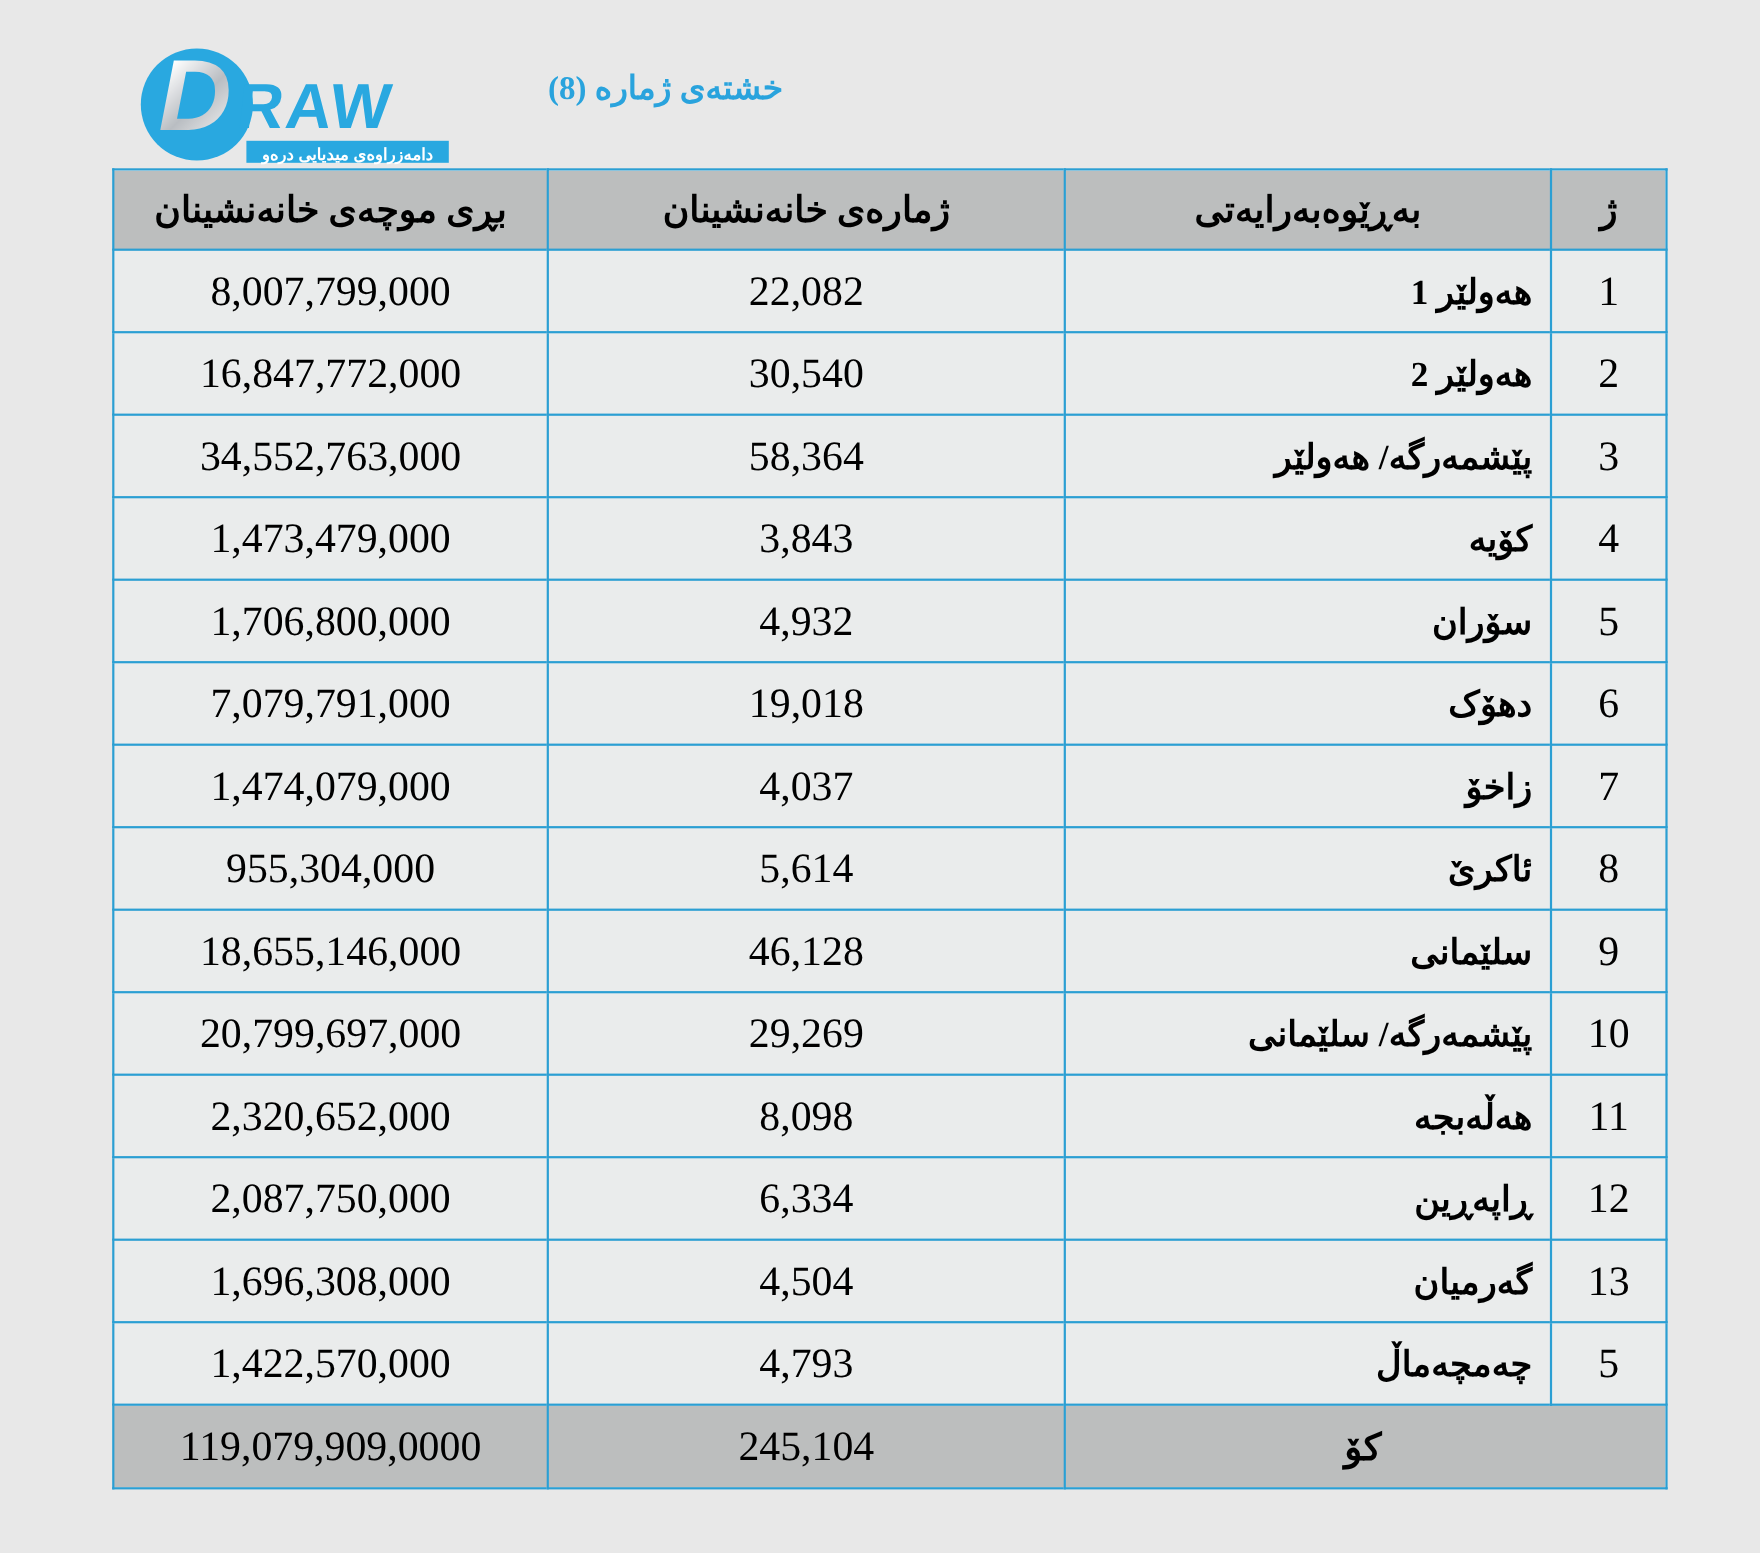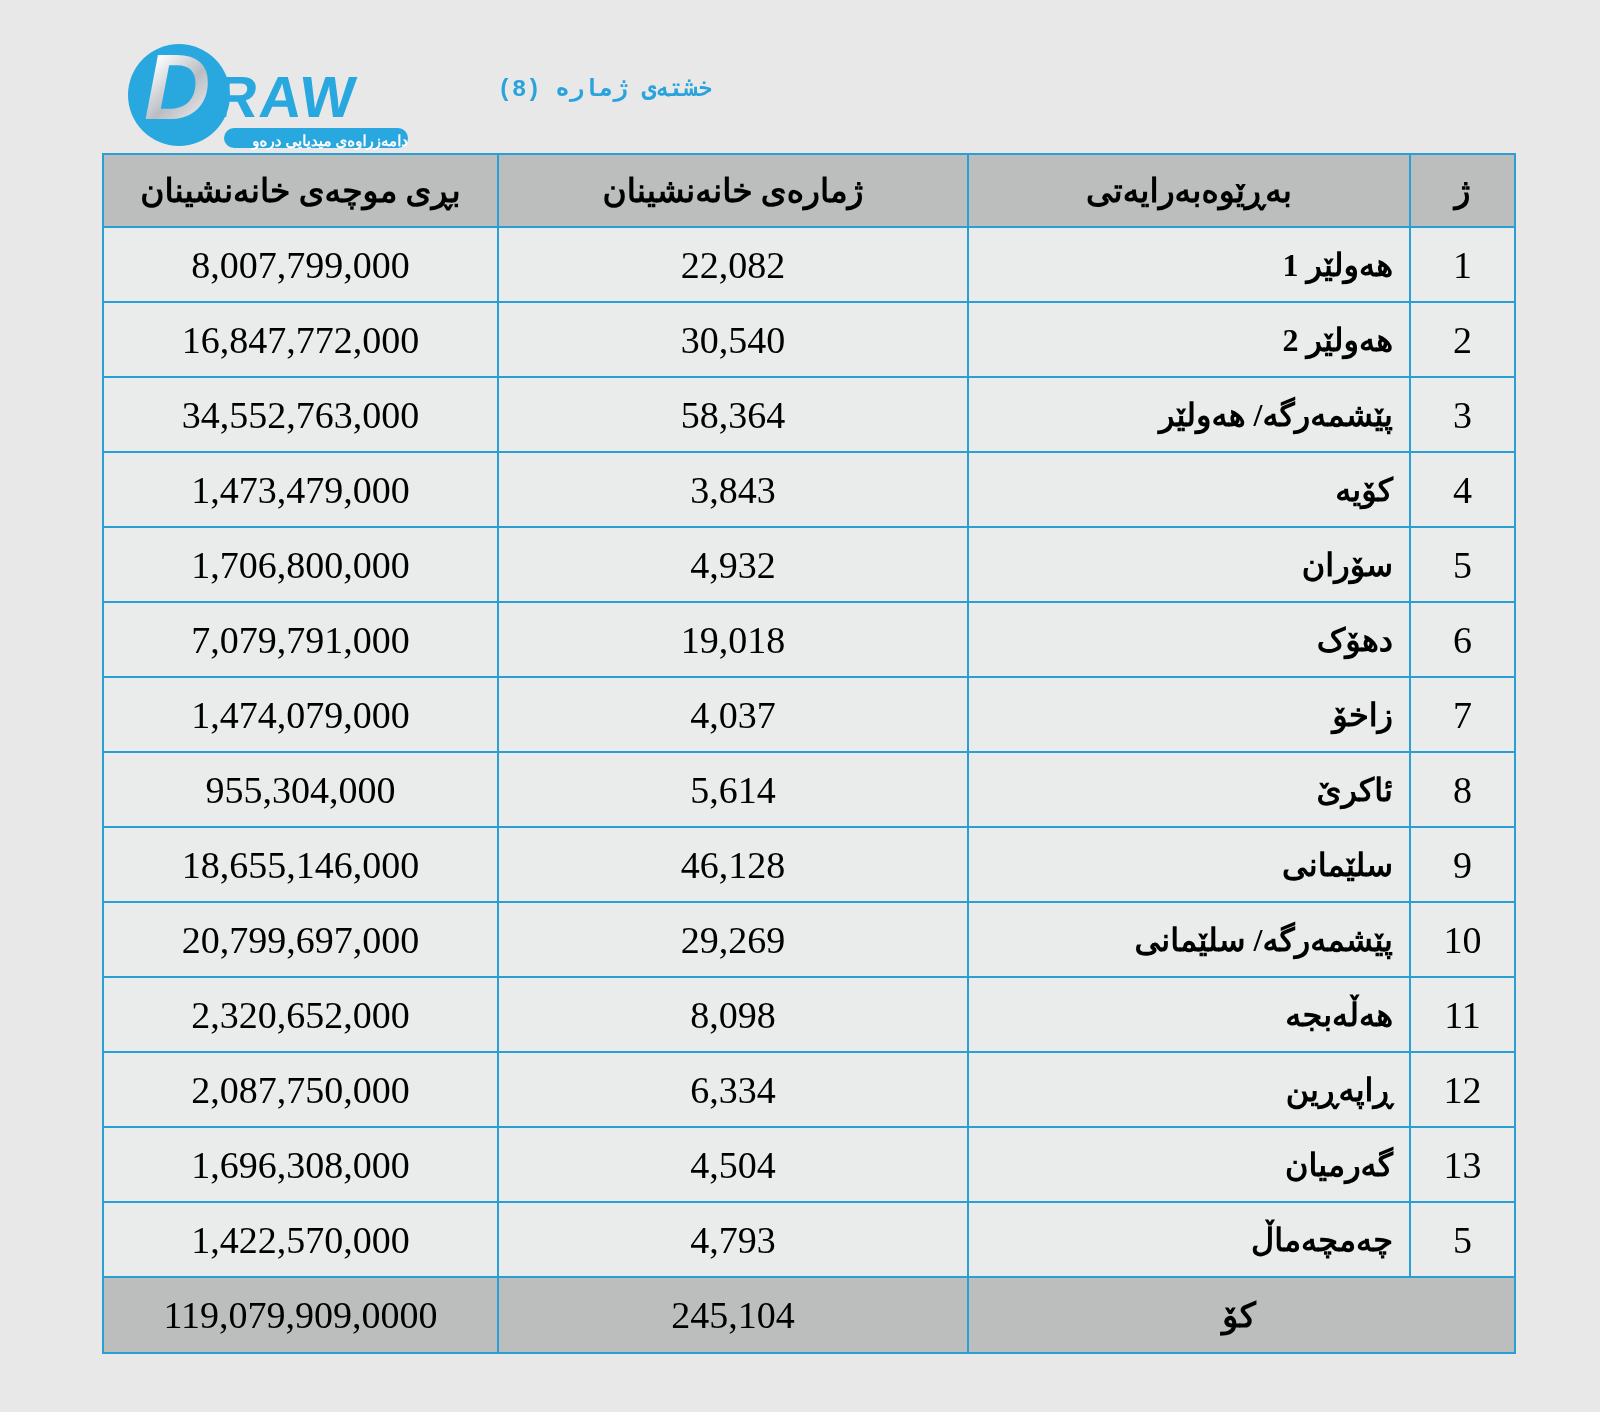--- a/index.html
+++ b/index.html
@@ -51,35 +51,33 @@
     transform:skewX(-6deg);
     color:var(--logo-blue);
   }
   .logo-ribbon{
     position:absolute; left:96px; top:88px;
     width:184px; height:20px;
     background:var(--logo-blue);
     color:#ffffff;
     font-family:"Liberation Sans", sans-serif;
     font-size:15px; font-weight:bold;
-    text-align:right; line-height:26px;
+    text-align:center; line-height:26px;
     direction:rtl;
-    border-radius:13px;
   }
 
   
   .page-title{
     position:absolute;
-    top:74px; left:0; right:390px;
+    top:62px; left:0; right:390px;
     text-align:center;
     font-weight:bold;
-    font-size:24px;
+    font-size:30px;
     color:var(--title-blue);
     direction:rtl;
-    font-family:Liberation Mono, monospace;
   }
 
   
   .tbl-wrap{
     position:absolute;
     top:153px; right:84px; left:104px;
   }
   table{
     border-collapse:collapse;
     direction:rtl;

